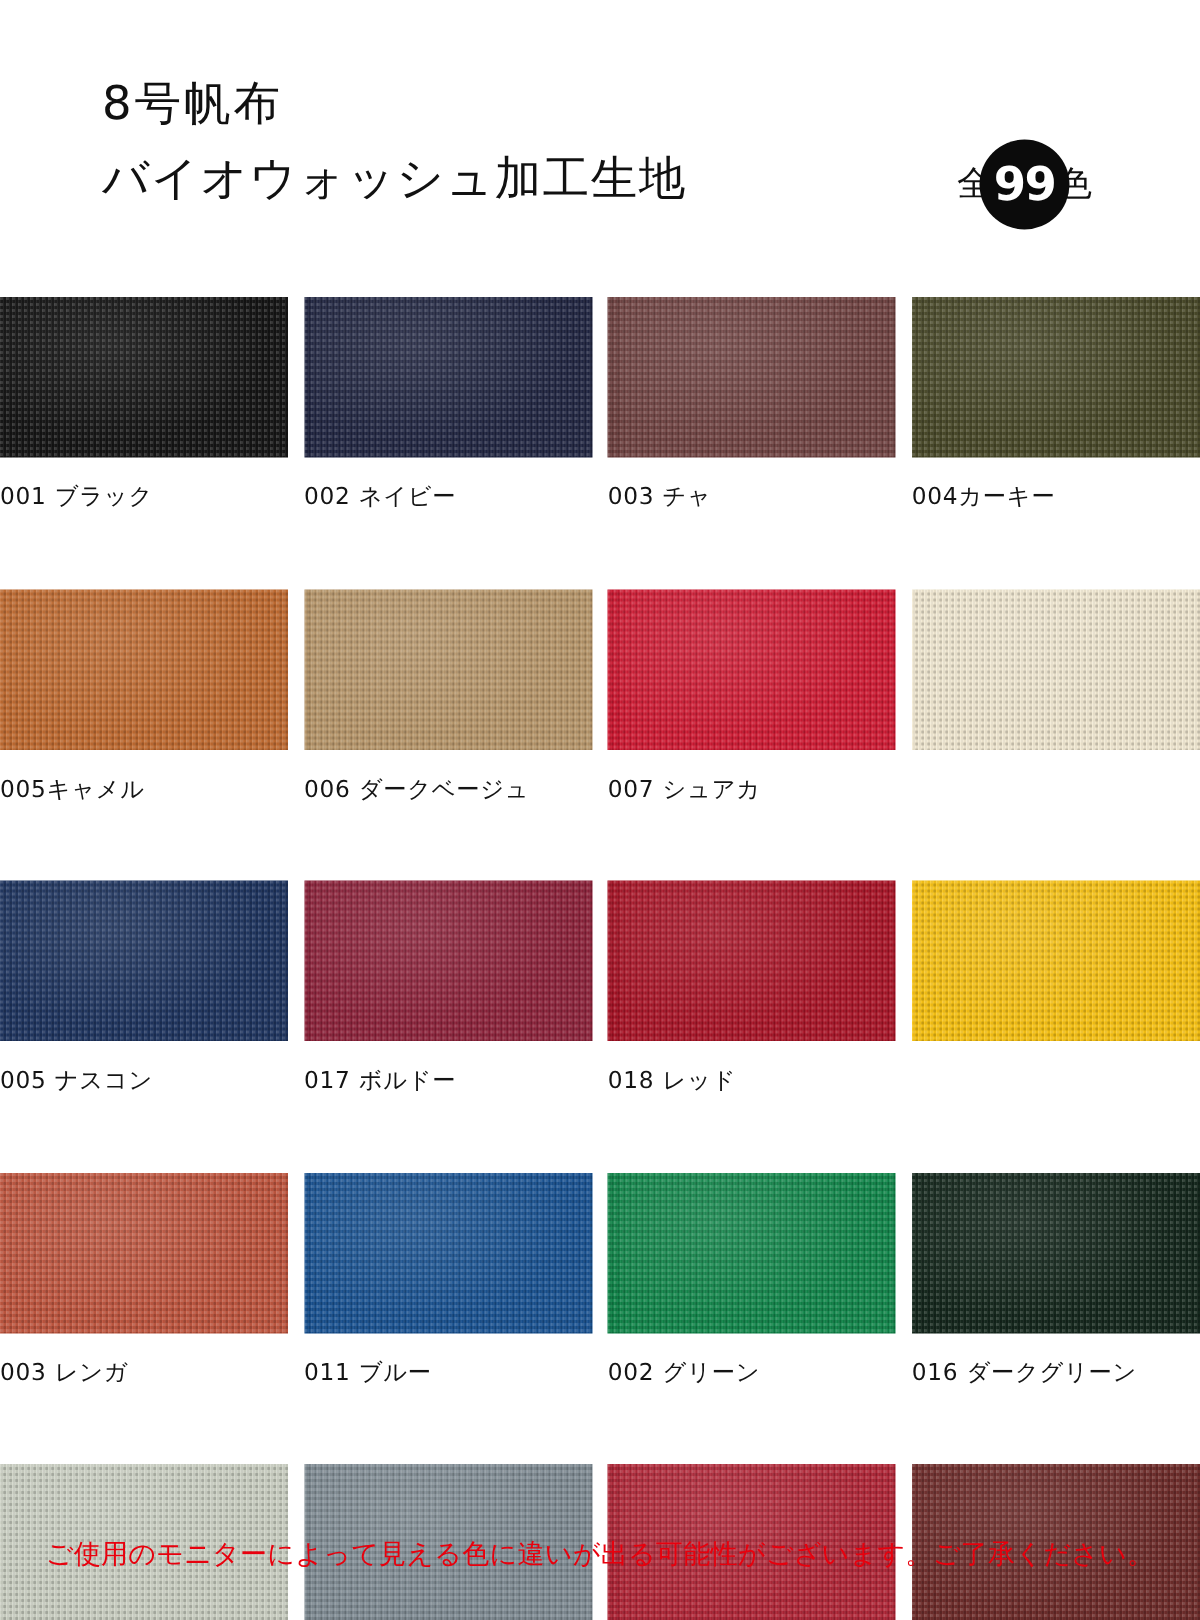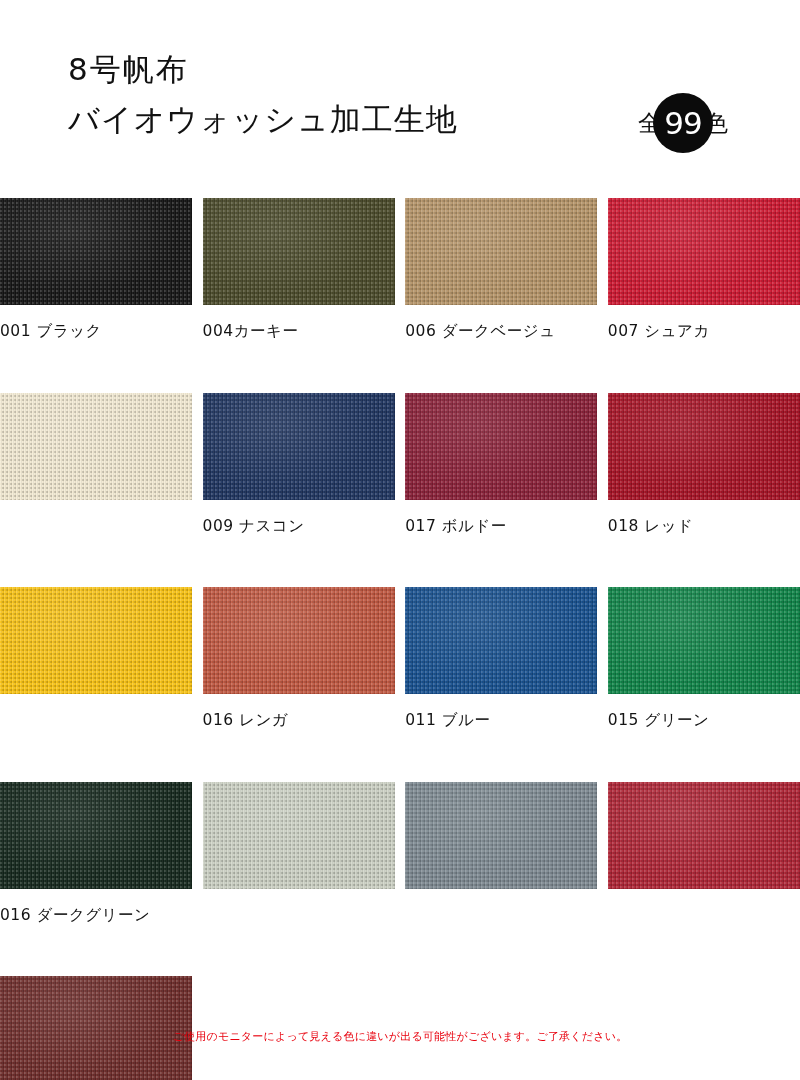--- a/index.html
+++ b/index.html
@@ -62,20 +62,21 @@
     border-radius: 50%;
     background: #0b0b0b;
     color: #ffffff;
     display: flex;
     align-items: center;
     justify-content: center;
     font-size: 31px;
     letter-spacing: -1px;
     position: relative;
     z-index: 2;
+    font-weight: bold;
   }
 
   
   .swatch-grid {
     display: grid;
     grid-template-columns: repeat(4, 192px);
     column-gap: 10.6px;
     row-gap: 0;
     width: 800px;
   }
@@ -121,21 +122,21 @@
 
   
   .footer {
     position: absolute;
     left: 0;
     right: 0;
     bottom: 28px;
     text-align: center;
   }
   .footer-line {
-    font-size: 11px;
+    font-size: 18px;
     line-height: 30px;
     letter-spacing: 0.2px;
   }
   .footer-line.warn { color: #e8000d; }
   .footer-line.note { color: #161616; }
 </style>
 </head>
 <body>
 
 <div class="header">
@@ -152,60 +153,72 @@
   </div>
 
 </div>
 
 <div class="swatch-grid" id="swatch-grid">
     <div class="swatch-cell">
       <div class="swatch-chip" style="background: rgb(22, 22, 22);"></div>
       <div class="swatch-label">001 ブラック</div>
     </div>
     <div class="swatch-cell">
+      <div class="swatch-chip" style="background: rgb(31, 36, 64);"></div>
+      <div class="swatch-label">002 ネイビー</div>
+    </div>
+    <div class="swatch-cell">
+      <div class="swatch-chip" style="background: rgb(110, 65, 64);"></div>
+      <div class="swatch-label">003 チャ</div>
+    </div>
+    <div class="swatch-cell">
       <div class="swatch-chip" style="background: rgb(74, 74, 42);"></div>
       <div class="swatch-label">004カーキー</div>
     </div>
     <div class="swatch-cell">
+      <div class="swatch-chip" style="background: rgb(193, 108, 50);"></div>
+      <div class="swatch-label">005キャメル</div>
+    </div>
+    <div class="swatch-cell">
       <div class="swatch-chip" style="background: rgb(181, 148, 104);"></div>
       <div class="swatch-label">006 ダークベージュ</div>
     </div>
     <div class="swatch-cell">
       <div class="swatch-chip" style="background: rgb(205, 24, 49);"></div>
       <div class="swatch-label">007 シュアカ</div>
     </div>
     <div class="swatch-cell">
       <div class="swatch-chip" style="background: rgb(242, 233, 210);"></div>
     </div>
     <div class="swatch-cell">
       <div class="swatch-chip" style="background: rgb(31, 53, 96);"></div>
-      <div class="swatch-label">009 ナスコン</div>
+      <div class="swatch-label">005 ナスコン</div>
     </div>
     <div class="swatch-cell">
       <div class="swatch-chip" style="background: rgb(138, 32, 56);"></div>
       <div class="swatch-label">017 ボルドー</div>
     </div>
     <div class="swatch-cell">
       <div class="swatch-chip" style="background: rgb(167, 18, 37);"></div>
       <div class="swatch-label">018 レッド</div>
     </div>
     <div class="swatch-cell">
       <div class="swatch-chip" style="background: rgb(249, 195, 20);"></div>
     </div>
     <div class="swatch-cell">
       <div class="swatch-chip" style="background: rgb(192, 87, 64);"></div>
-      <div class="swatch-label">016 レンガ</div>
+      <div class="swatch-label">003 レンガ</div>
     </div>
     <div class="swatch-cell">
       <div class="swatch-chip" style="background: rgb(23, 80, 143);"></div>
       <div class="swatch-label">011 ブルー</div>
     </div>
     <div class="swatch-cell">
       <div class="swatch-chip" style="background: rgb(15, 132, 72);"></div>
-      <div class="swatch-label">015 グリーン</div>
+      <div class="swatch-label">002 グリーン</div>
     </div>
     <div class="swatch-cell">
       <div class="swatch-chip" style="background: rgb(21, 40, 29);"></div>
       <div class="swatch-label">016 ダークグリーン</div>
     </div>
     <div class="swatch-cell">
       <div class="swatch-chip" style="background: rgb(204, 209, 196);"></div>
     </div>
     <div class="swatch-cell">
       <div class="swatch-chip" style="background: rgb(125, 137, 145);"></div>

